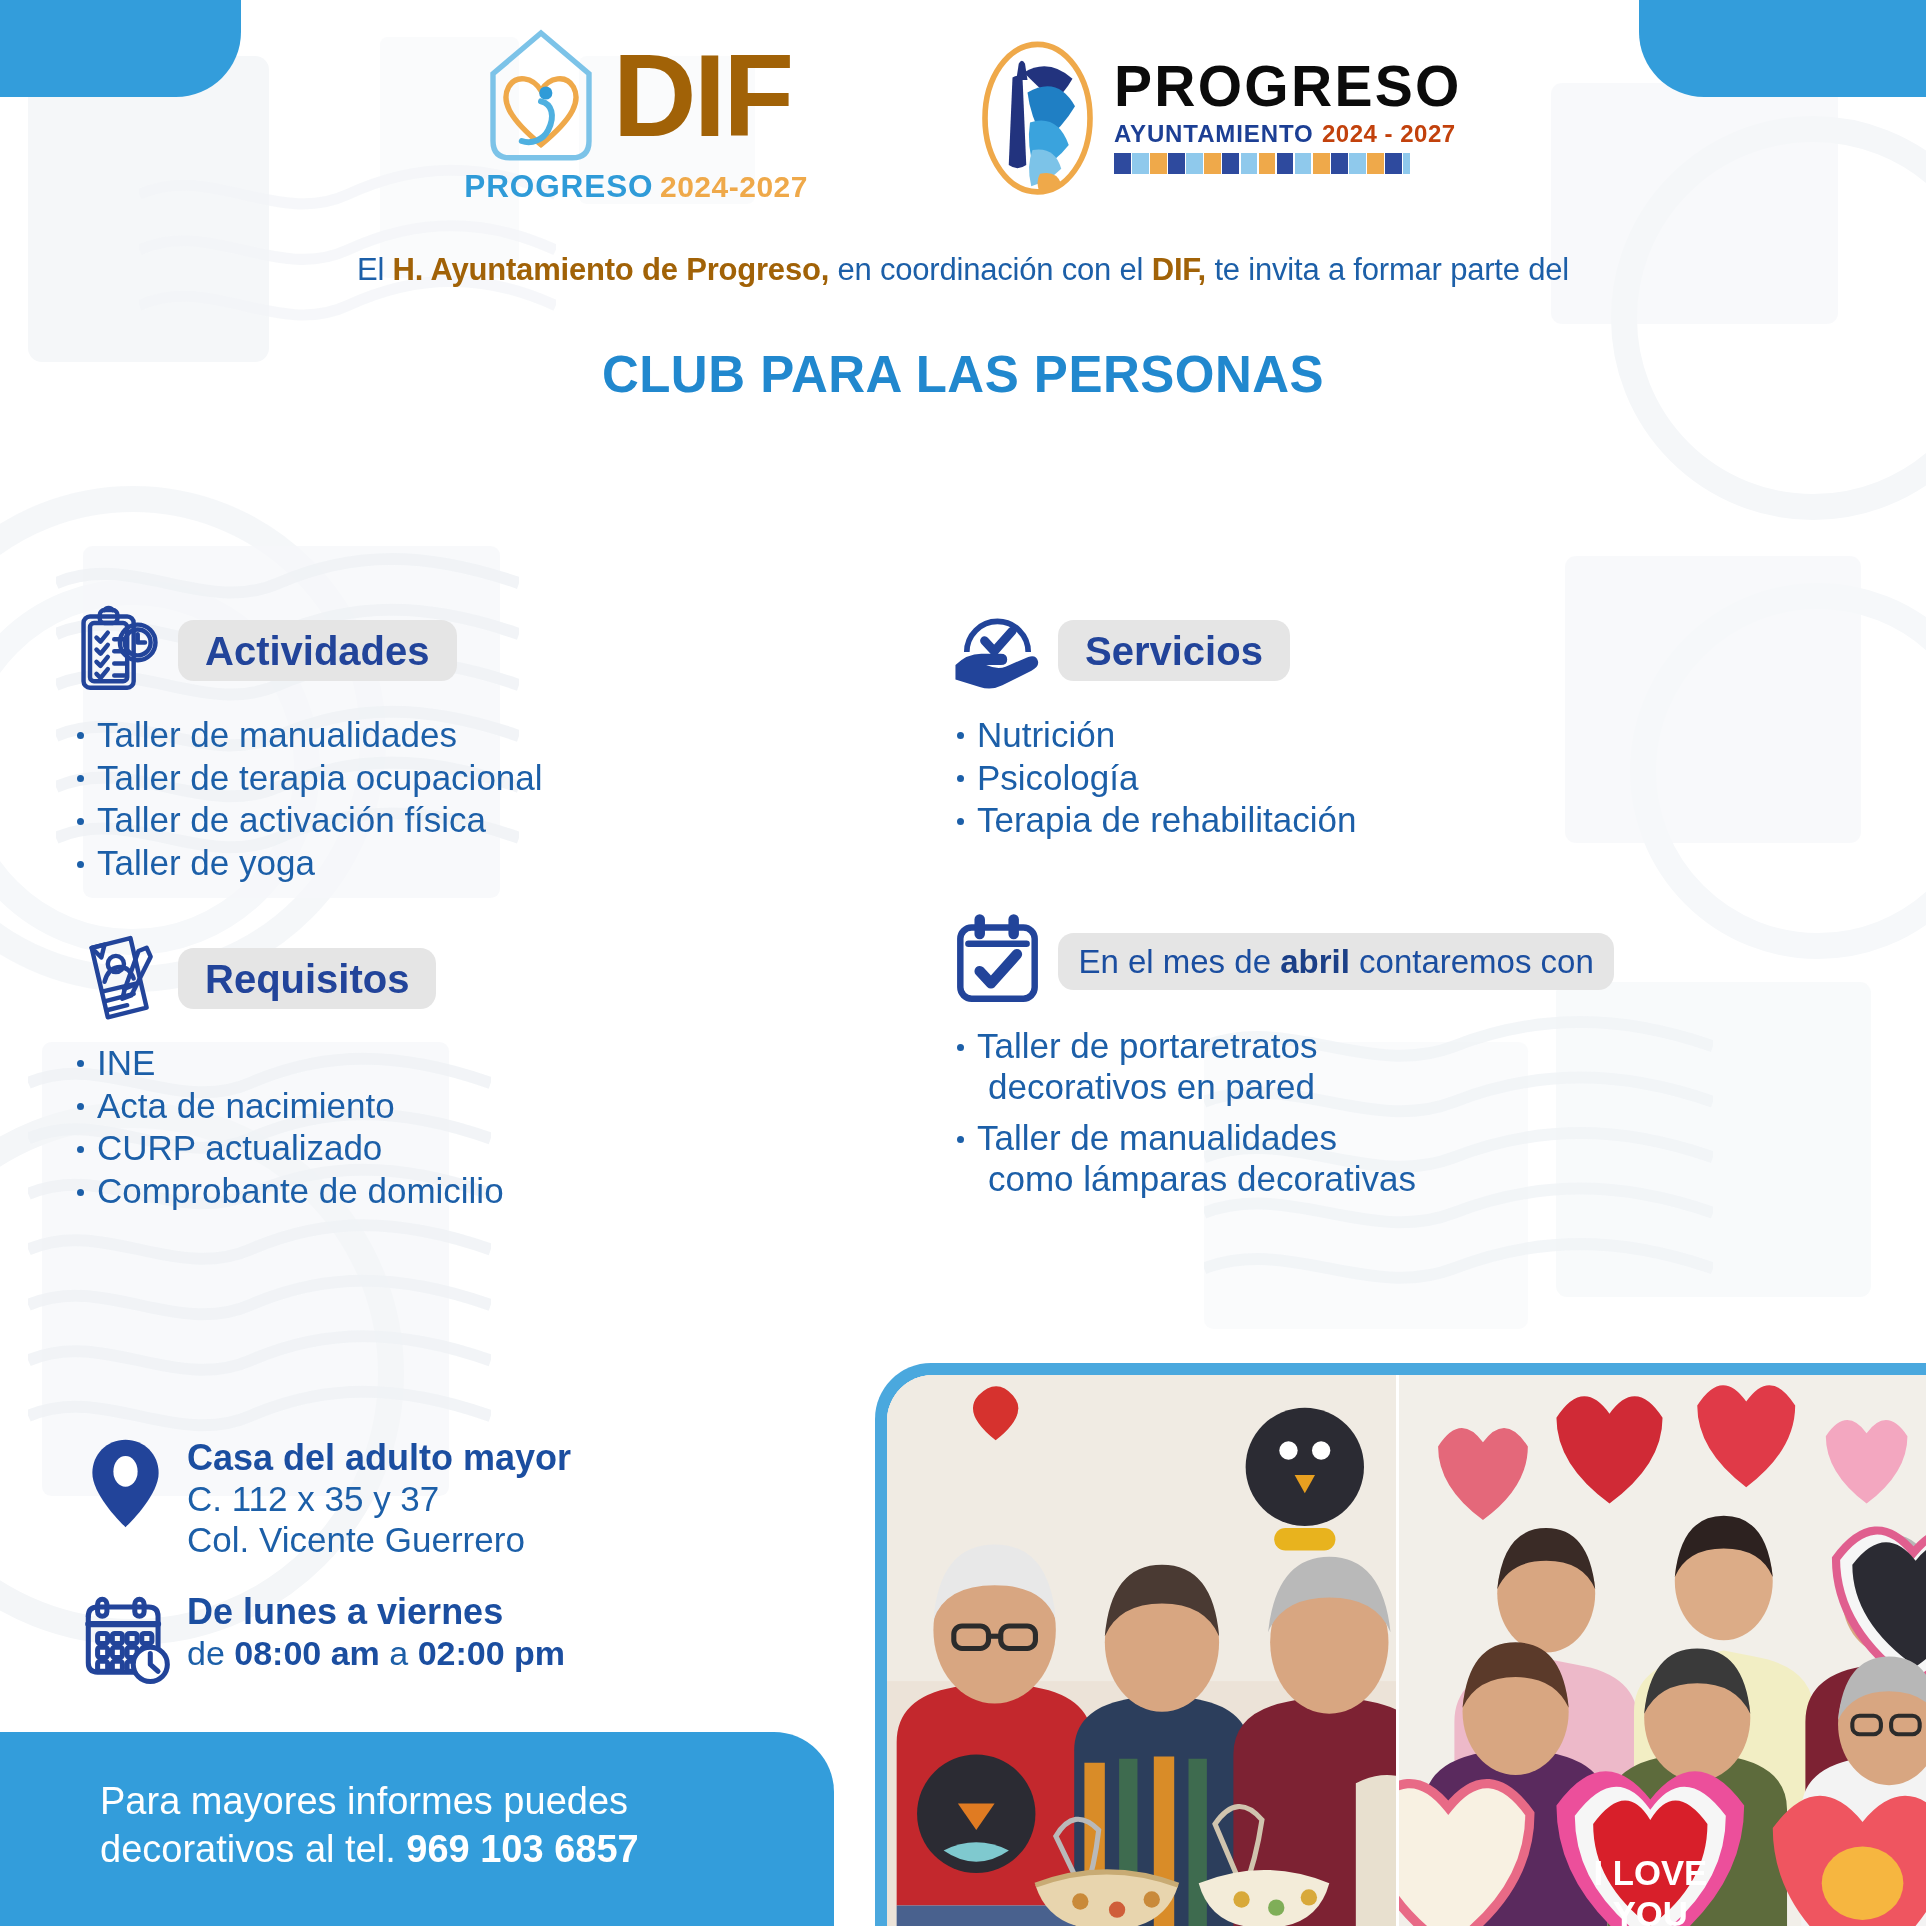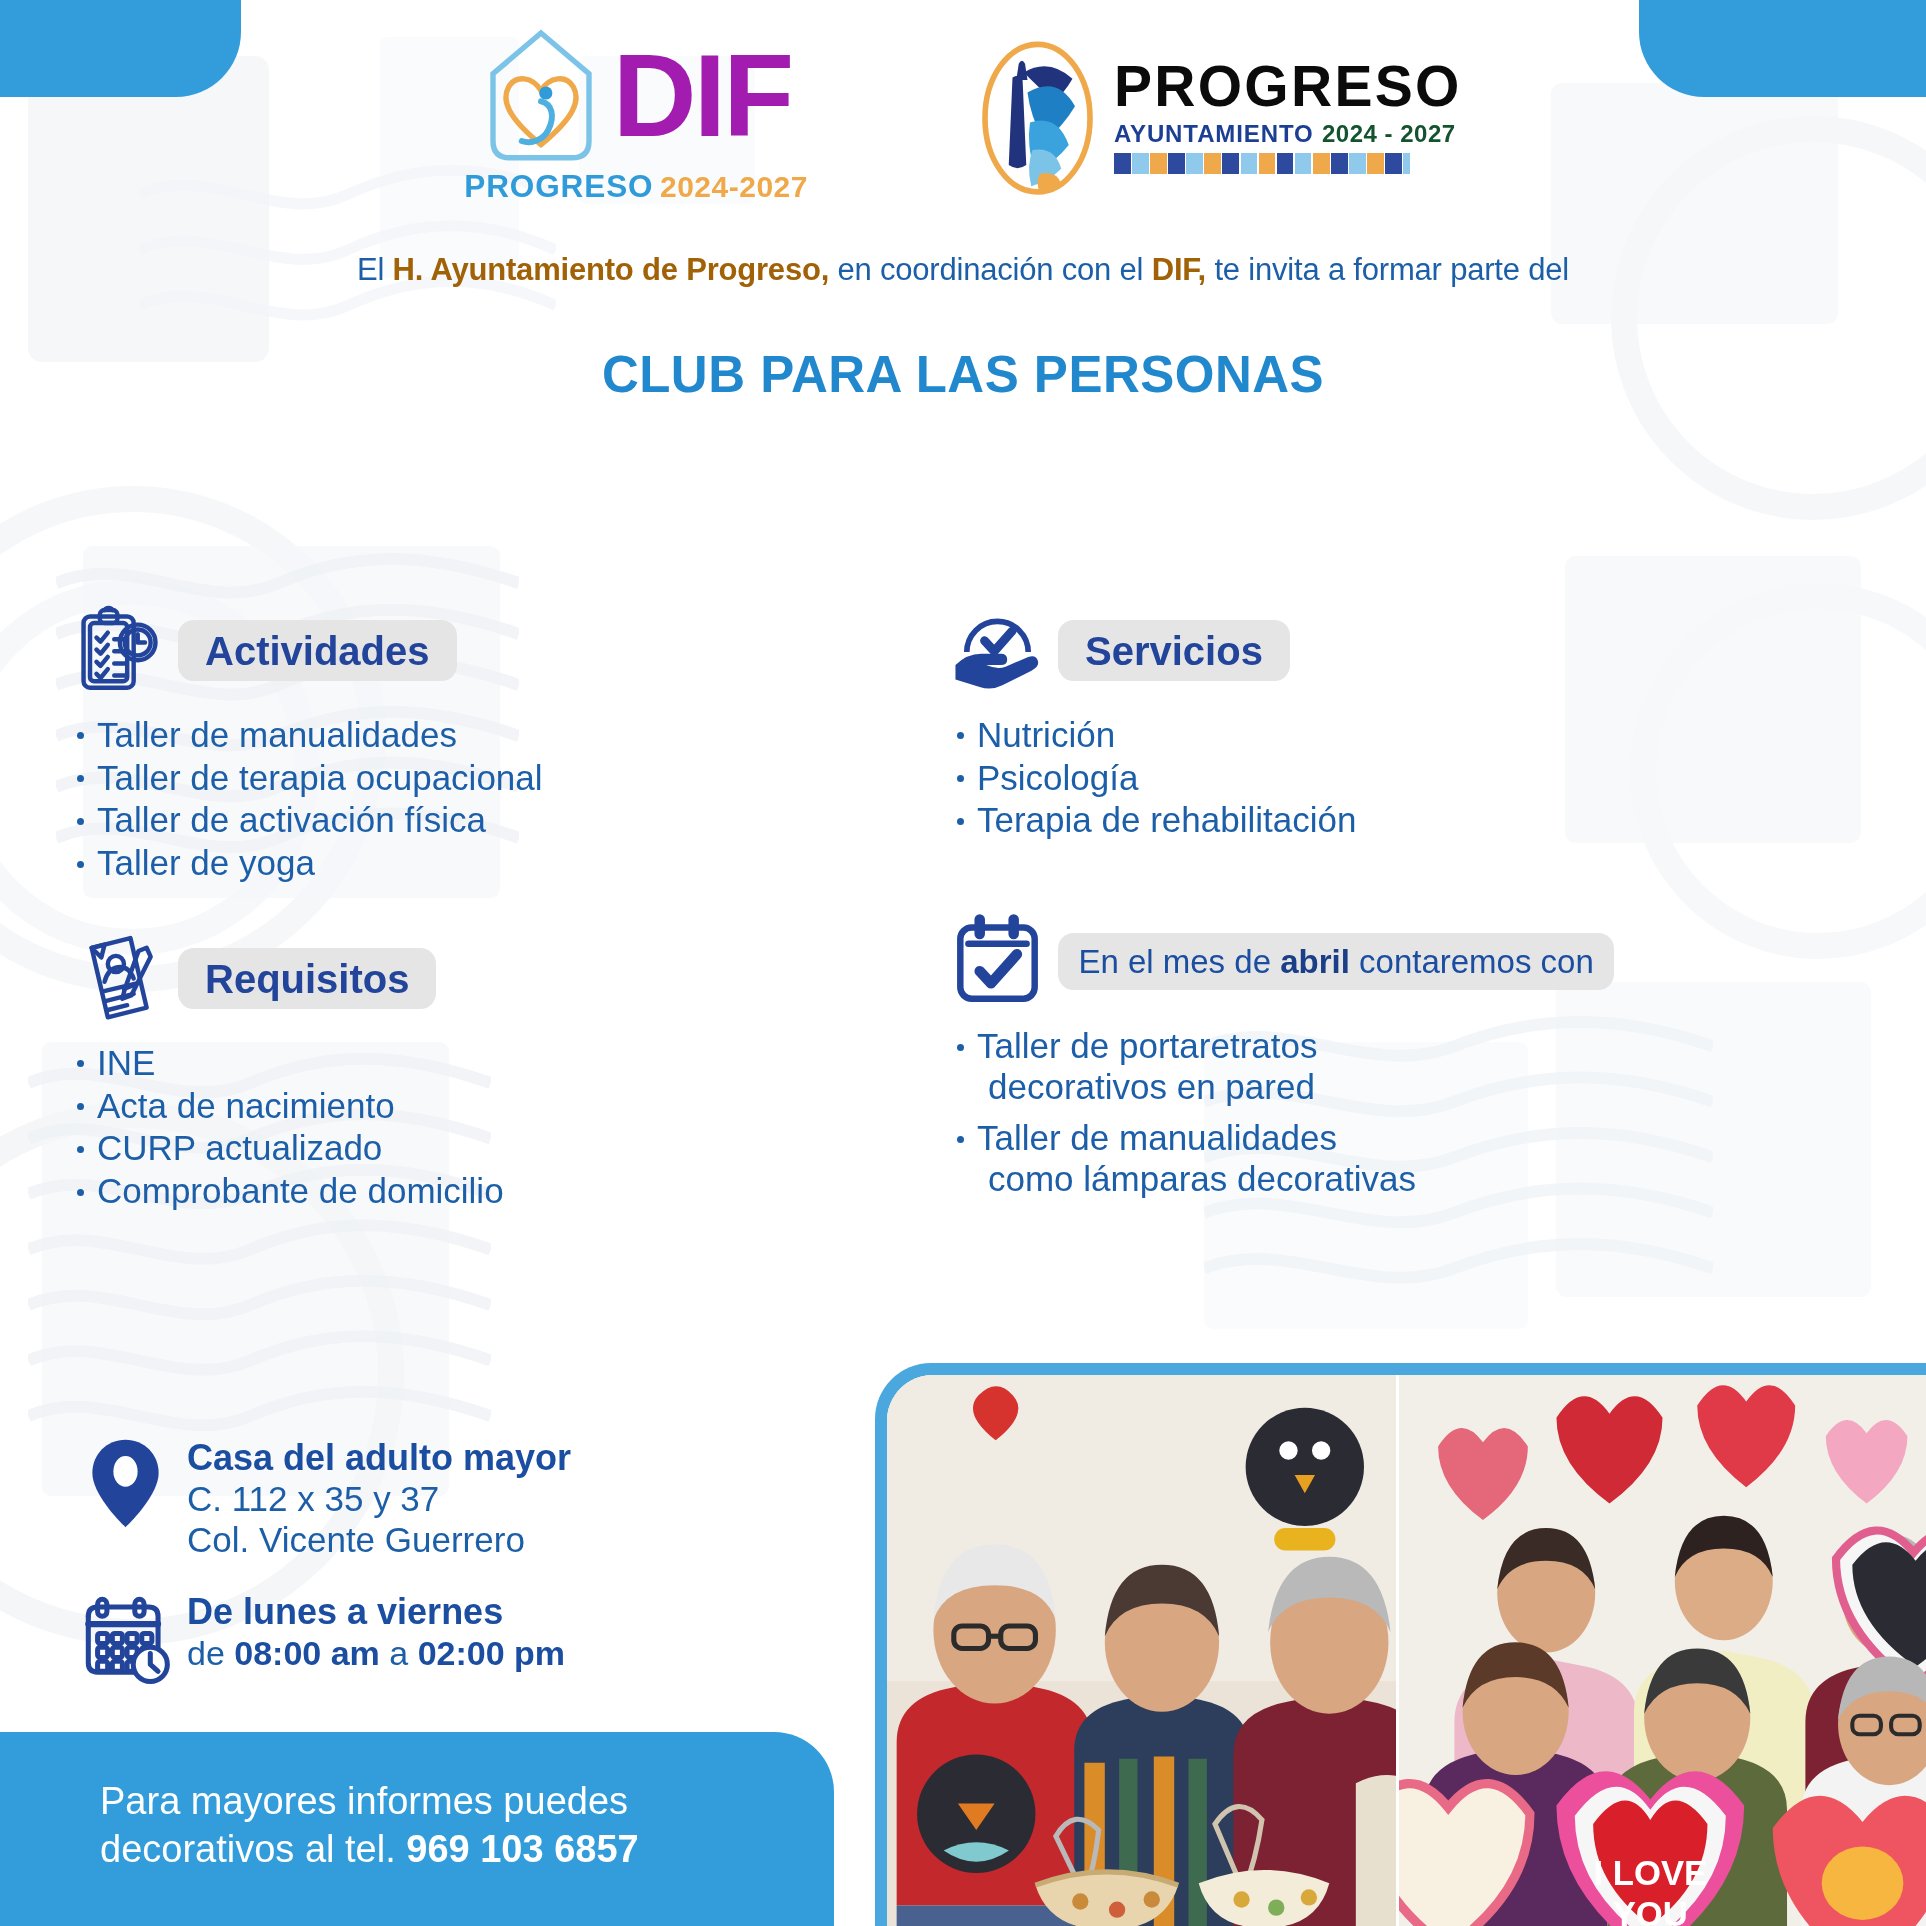--- a/index.html
+++ b/index.html
@@ -40,34 +40,34 @@
 
   
   .logos{
     position:absolute;left:0;right:0;top:28px;height:176px;
     display:flex;align-items:center;justify-content:center;gap:167px;
   }
   .logo-dif{display:flex;flex-direction:column;align-items:center;}
   .logo-dif-row{display:flex;align-items:center;gap:12px;}
   .dif-mark{width:120px;height:139px;}
   .dif-word{
-    font-size:116px;font-weight:bold;color:#a21caf;letter-spacing:-2.8px;
+    font-size:116px;font-weight:bold;color:#a16207;letter-spacing:-2.8px;
     line-height:0.85;font-family:"Liberation Sans",sans-serif;
   }
   .dif-sub{margin-top:2.8px;display:flex;align-items:baseline;gap:6.5px;}
   .dif-sub .p{font-size:31.5px;font-weight:bold;color:#2f9bd8;letter-spacing:0.9px;}
   .dif-sub .y{font-size:30px;font-weight:bold;color:#efa94a;letter-spacing:0.5px;}
 
   .logo-prog{display:flex;align-items:center;gap:14px;}
   .prog-mark{width:125px;height:153px;}
   .prog-txt{display:flex;flex-direction:column;}
   .prog-word{font-size:57px;font-weight:bold;color:#0b0b0b;letter-spacing:2.3px;line-height:1;}
   .prog-sub{display:flex;align-items:baseline;gap:8.3px;margin-top:4.6px;}
   .prog-sub .a{font-size:24px;font-weight:bold;color:#1c3f94;letter-spacing:0.9px;}
-  .prog-sub .yy{font-size:24px;font-weight:bold;color:#14532d;letter-spacing:0.5px;}
+  .prog-sub .yy{font-size:24px;font-weight:bold;color:#c2410c;letter-spacing:0.5px;}
   .prog-strip{margin-top:4.6px;height:21px;width:296px;display:flex;gap:1.4px;overflow:hidden;}
   .prog-strip i{flex:0 0 16.7px;height:21px;display:block;}
 
   
   .invite{
     position:absolute;left:0;right:0;top:252px;text-align:center;
     font-size:31px;color:#1c5fa8;font-weight:500;letter-spacing:-0.2px;
   }
   .invite b{font-weight:bold;color:#a16207;}
   .kicker{

